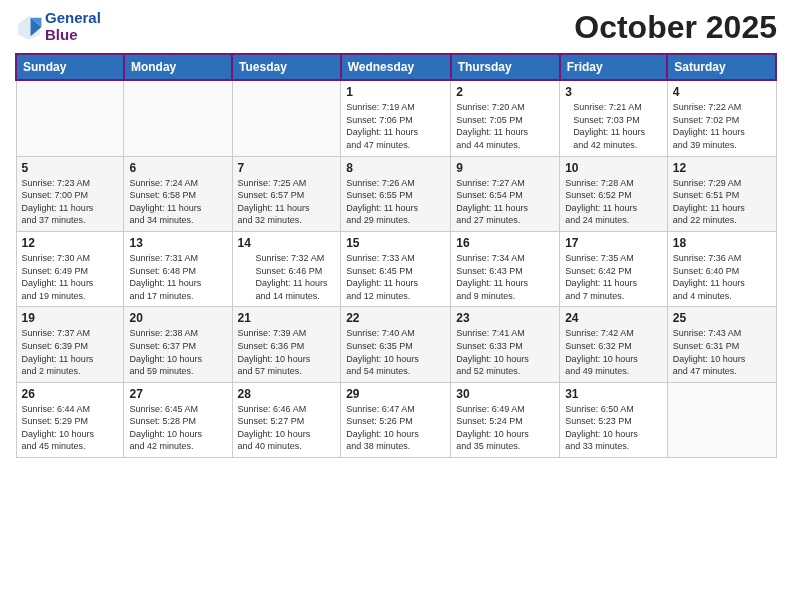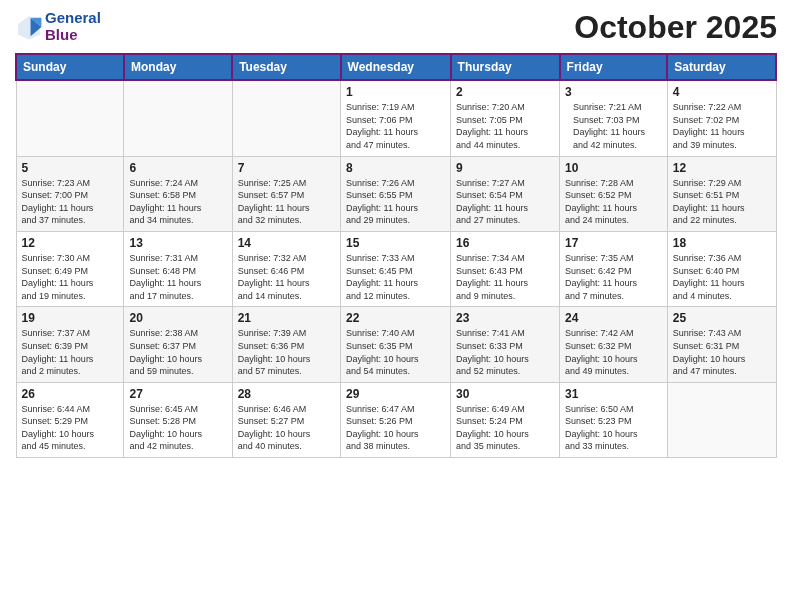--- a/index.html
+++ b/index.html
@@ -217,21 +217,21 @@
           </td>
           <td>
             <span class="day-number">13</span>
             <div class="day-info" style="white-space: pre-line;">Sunrise: 7:31 AM
 Sunset: 6:48 PM
 Daylight: 11 hours
 and 17 minutes.</div>
           </td>
           <td>
             <span class="day-number">14</span>
-            <div class="day-info" style="white-space: pre-line;">Sunrise: 7:32 AM
+            <div class="day-info" style="white-space: pre-line; margin-left: 18px;">Sunrise: 7:32 AM
 Sunset: 6:46 PM
 Daylight: 11 hours
 and 14 minutes.</div>
           </td>
           <td>
             <span class="day-number">15</span>
             <div class="day-info" style="white-space: pre-line;">Sunrise: 7:33 AM
 Sunset: 6:45 PM
 Daylight: 11 hours
 and 12 minutes.</div>

